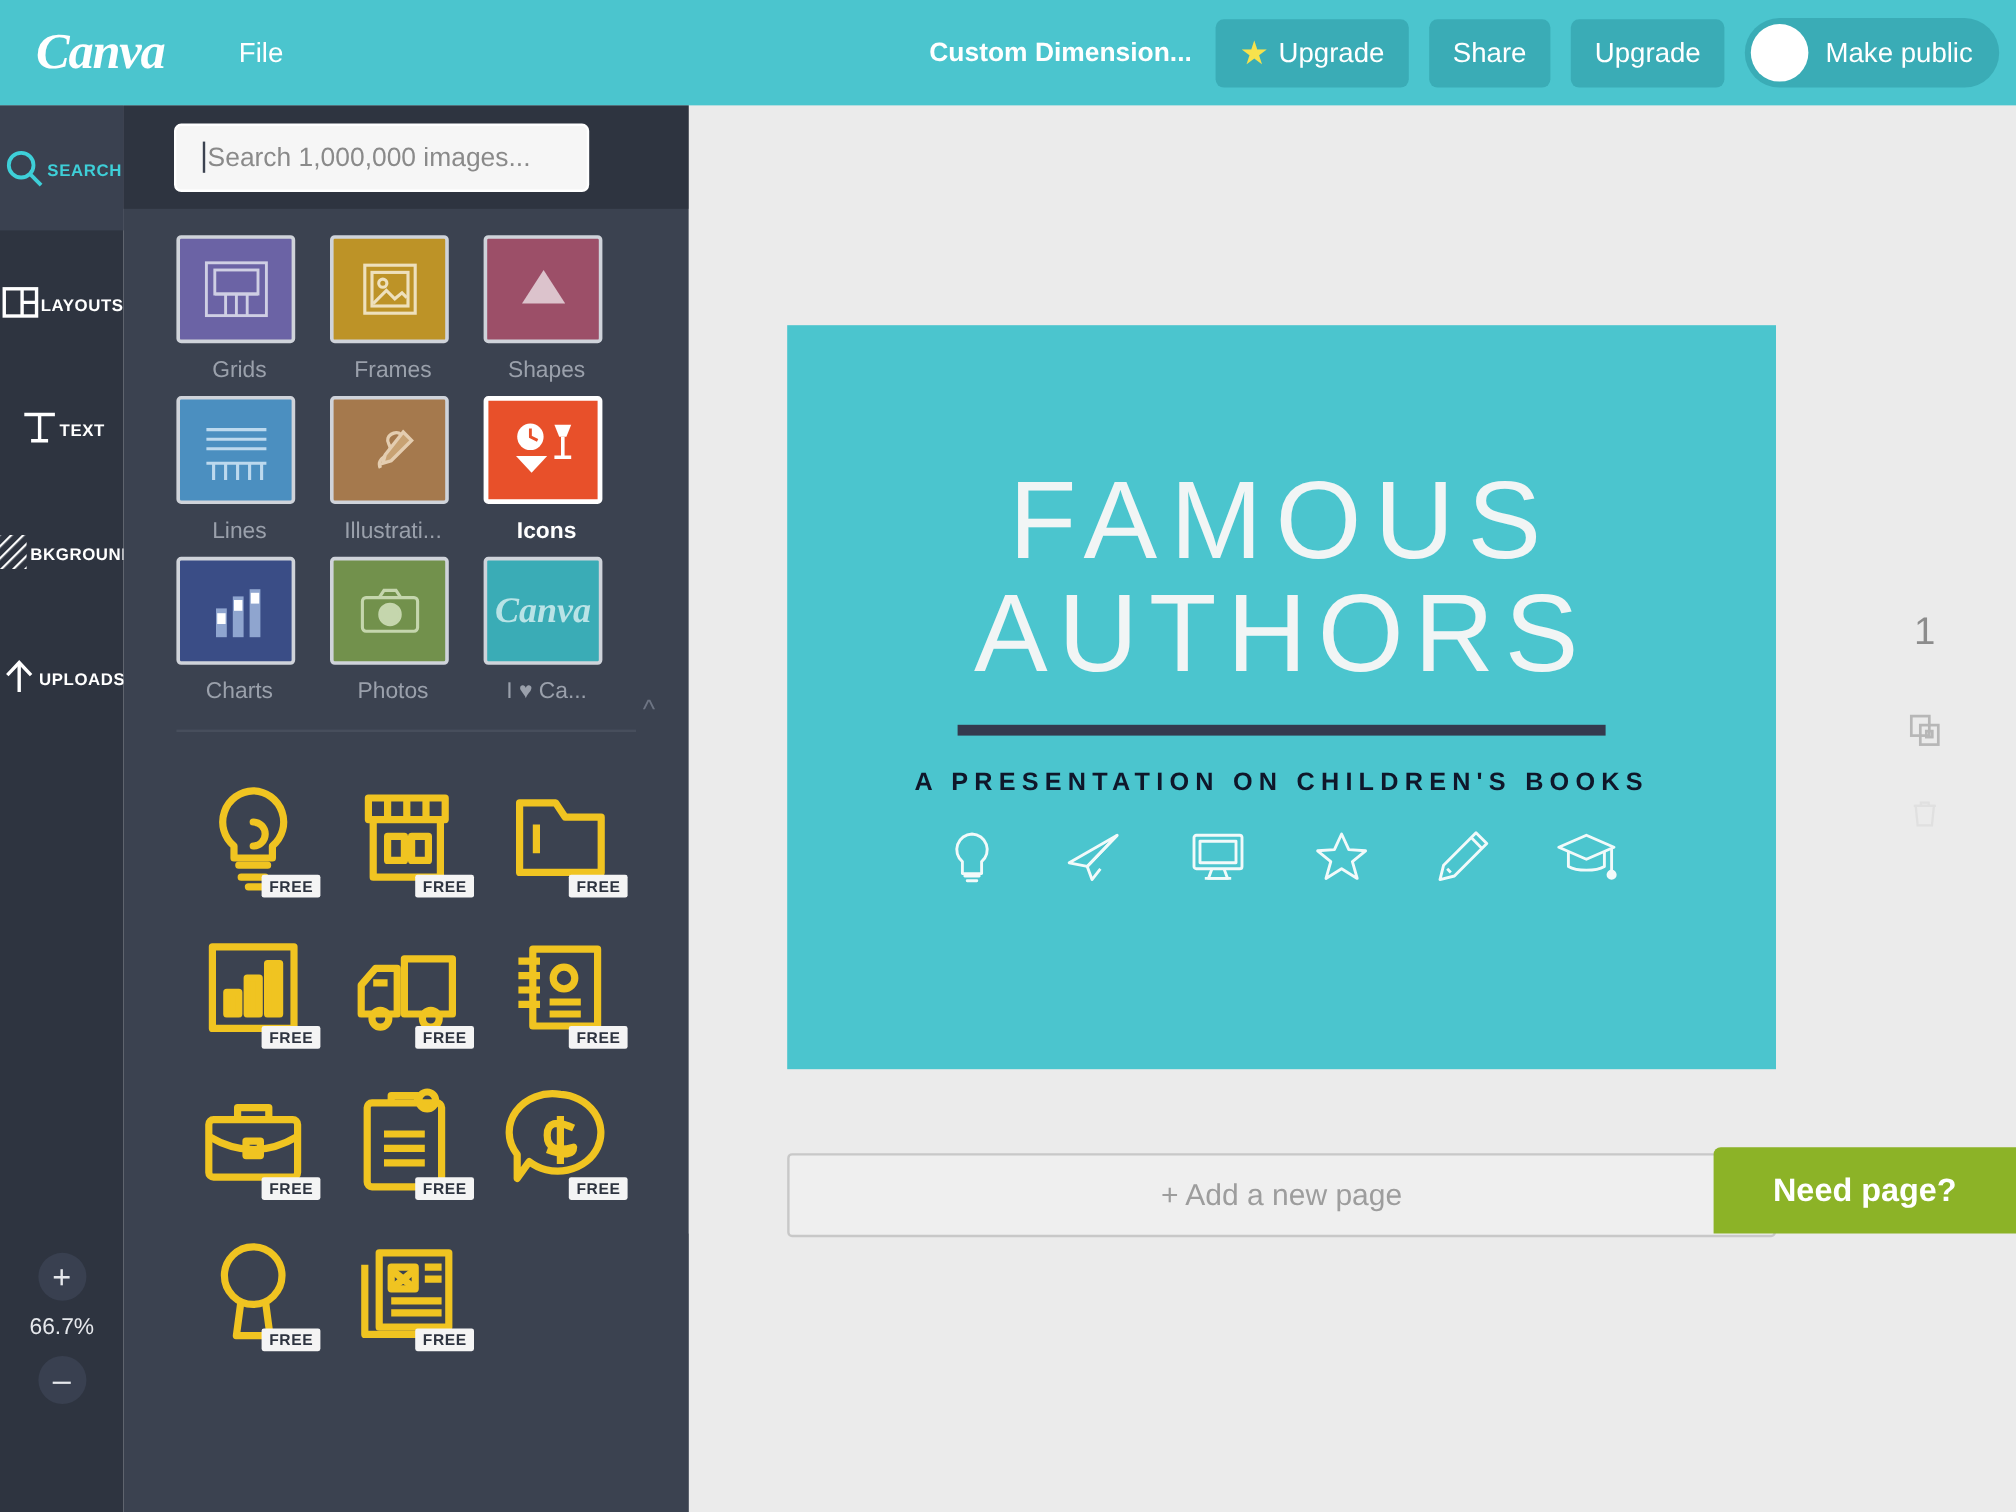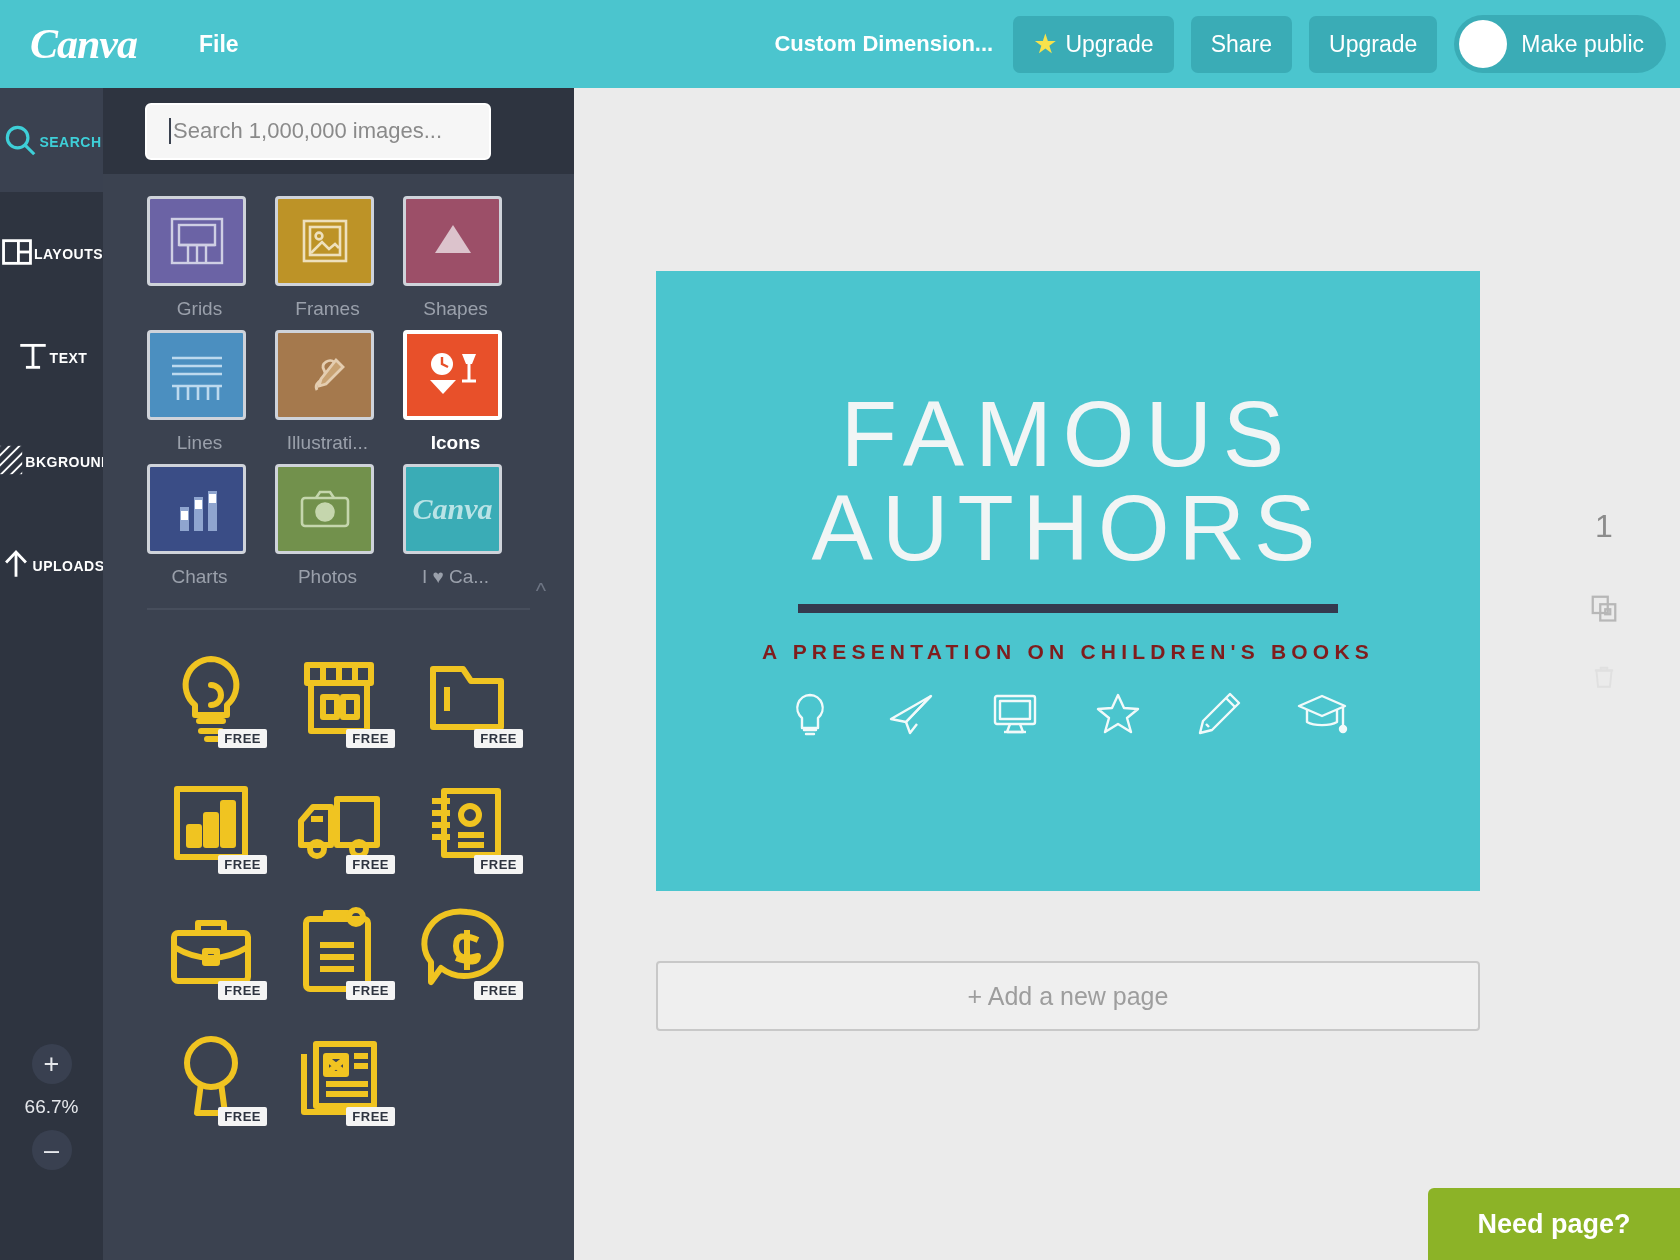--- a/index.html
+++ b/index.html
@@ -24,21 +24,21 @@
     font-style: italic;
     font-weight: bold;
     font-size: 42px;
     color: #ffffff;
     letter-spacing: -1px;
   }
   .file-menu {
     margin-left: 62px;
     color: #ffffff;
     font-size: 23px;
-    font-weight: bold;
+    font-weight: normal;
     cursor: pointer;
   }
   .topbar-right {
     margin-left: auto;
     display: flex; align-items: center;
     height: 100%;
     padding-right: 0px;
   }
   .dim-label {
     color: #ffffff;
@@ -200,21 +200,21 @@
     color: #2e3440;
     font-size: 13px; font-weight: bold;
     letter-spacing: .5px;
     padding: 2px 6px;
     border-radius: 2px;
   }
 
   
   .workspace {
     position: absolute; top: 88px; left: 574px;
-    width: 1106px; height: 1172px;
+    width: 1106px; height: 940px;
     background: #ebebeb;
   }
   .design {
     position: absolute; top: 183px; left: 82px;
     width: 824px; height: 620px;
     background: #4bc5ce;
     overflow: hidden;
   }
   .d-title {
     text-align: center;
@@ -227,21 +227,21 @@
     font-family: "Liberation Sans", sans-serif;
   }
   .d-title .l2 { letter-spacing: 9px; }
   .d-rule {
     width: 540px; height: 9px;
     background: #343a4e;
     margin: 28px auto 0 auto;
   }
   .d-sub {
     text-align: center;
-    color: #7f1d1d;
+    color: #0f172a;
     font-size: 21px;
     font-weight: bold;
     letter-spacing: 5.2px;
     margin-top: 27px;
   }
   .d-icons {
     display: flex; justify-content: center; align-items: center;
     gap: 54px;
     margin-top: 26px;
   }

